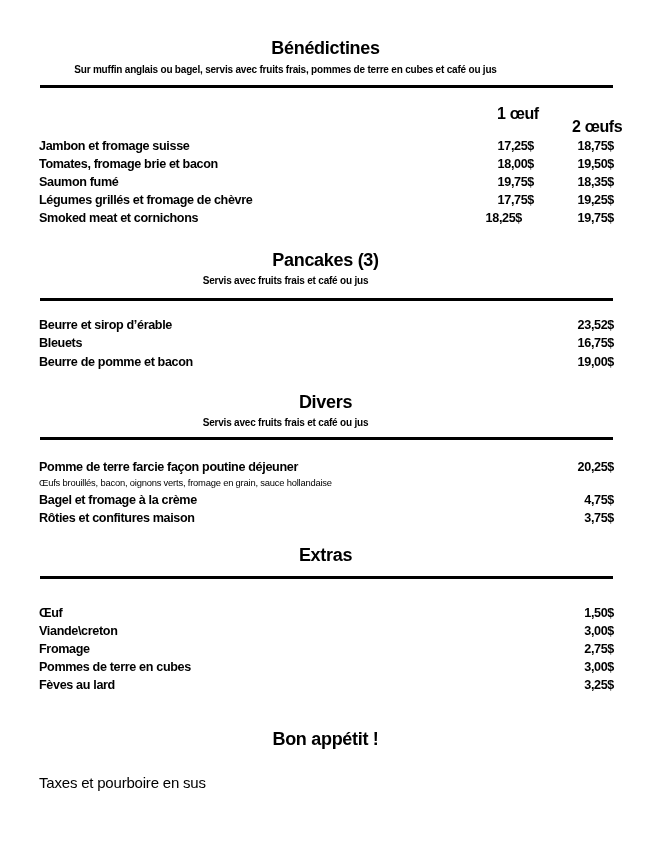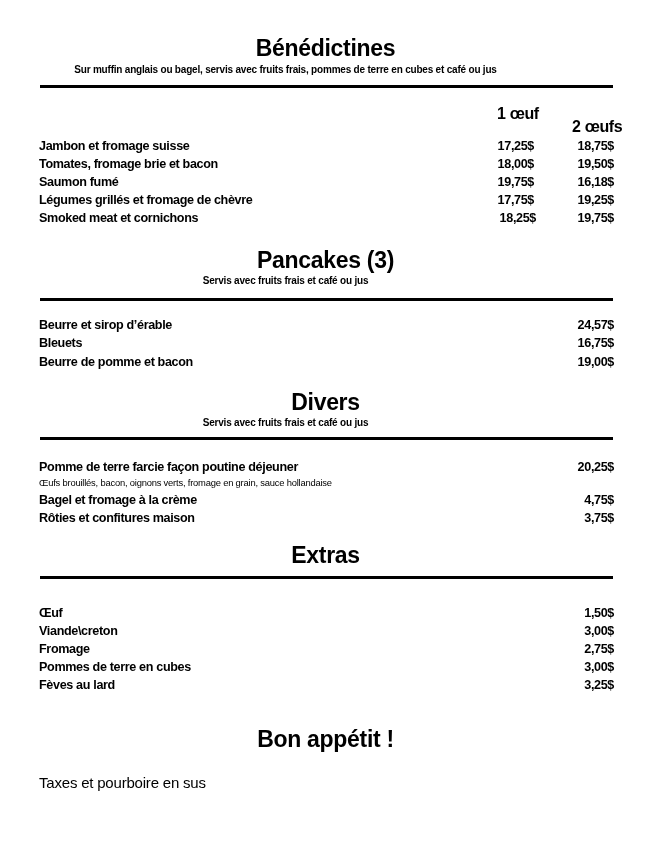--- a/index.html
+++ b/index.html
@@ -4,21 +4,21 @@
   <style>
     html, body { margin: 0; padding: 0; background: #ffffff; }
     body {
       width: 651px; height: 842px; position: relative; overflow: hidden;
       font-family: "Liberation Sans", "DejaVu Sans", sans-serif;
       color: #000000;
     }
     .abs { position: absolute; }
     .title {
       left: 0; width: 651px; text-align: center;
-      font-weight: bold; font-size: 23px; letter-spacing: -0.3px;
+      font-weight: bold; font-size: 18px; letter-spacing: -0.3px;
       line-height: 22px;
     }
     .subtitle {
       left: 0; width: 571px; text-align: center;
       font-weight: bold; font-size: 10px; line-height: 11px; letter-spacing: -0.2px;
     }
     .rule {
       left: 40px; width: 573px; height: 3px; background: #000;
     }
     .row {
@@ -56,40 +56,40 @@
   <span class="p2">18,75$</span>
 </div>
 <div class="abs row" style="top:155px;">
   <span class="name">Tomates, fromage brie et bacon</span>
   <span class="p1">18,00$</span>
   <span class="p2">19,50$</span>
 </div>
 <div class="abs row" style="top:173px;">
   <span class="name">Saumon fumé</span>
   <span class="p1">19,75$</span>
-  <span class="p2">16,18$</span>
+  <span class="p2">18,35$</span>
 </div>
 <div class="abs row" style="top:191px;">
   <span class="name">Légumes grillés et fromage de chèvre</span>
   <span class="p1">17,75$</span>
   <span class="p2">19,25$</span>
 </div>
 <div class="abs row" style="top:209px;">
   <span class="name">Smoked meat et cornichons</span>
-  <span class="p1" style="right:78px;margin-left:32px;">18,25$</span>
+  <span class="p1" style="right:92px;margin-left:32px;">18,25$</span>
   <span class="p2">19,75$</span>
 </div>
 
 <div class="abs title" style="top:249px;">Pancakes (3)</div>
 <div class="abs subtitle" style="top:275px;">Servis avec fruits frais et café ou jus</div>
 <div class="abs rule" style="top:298px;"></div>
 
 <div class="abs row" style="top:316px;">
   <span class="name">Beurre et sirop d’érable</span>
-  <span class="p">24,57$</span>
+  <span class="p">23,52$</span>
 </div>
 <div class="abs row" style="top:334px;">
   <span class="name">Bleuets</span>
   <span class="p">16,75$</span>
 </div>
 <div class="abs row" style="top:353px;">
   <span class="name">Beurre de pomme et bacon</span>
   <span class="p">19,00$</span>
 </div>
 

